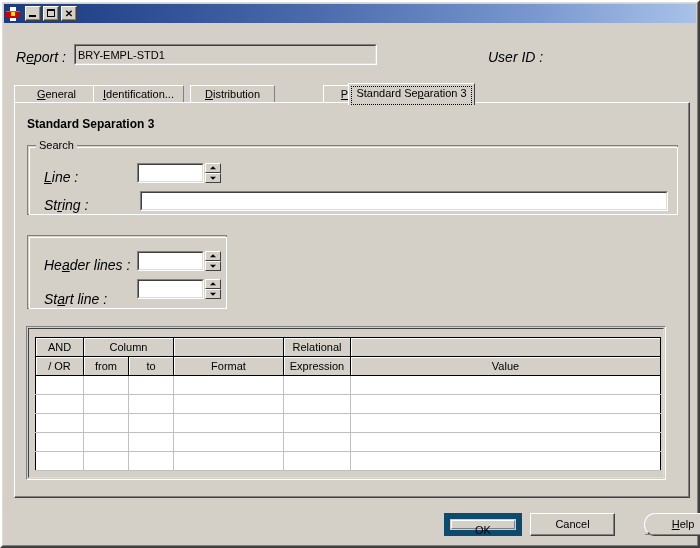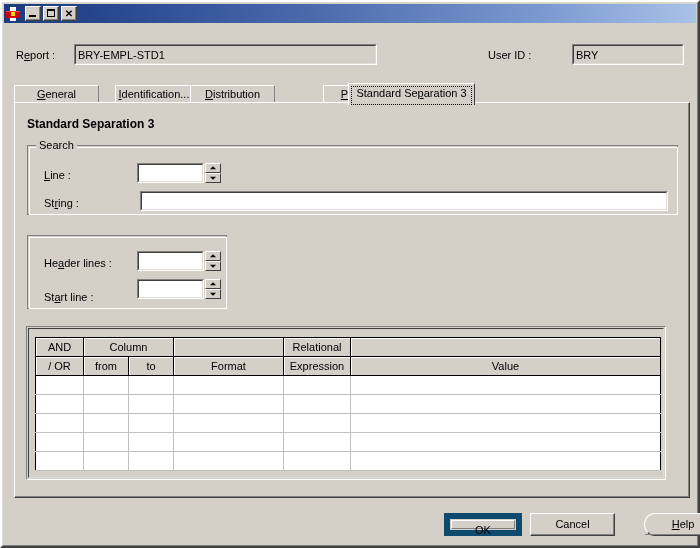--- a/index.html
+++ b/index.html
@@ -127,23 +127,24 @@
     font-size: 10px;
     font-family: "Liberation Sans", sans-serif;
     line-height: 13px;
     text-align: center;
     font-weight: bold;
   }
 
   
   .lbl {
     position: absolute;
-    font-size: 11px;
+    font-size: 14px;
     color: #000;
     white-space: nowrap;
+    font-style: italic;
   }
   u { text-decoration: underline; }
 
   .sunken {
     box-sizing: border-box;
     border-top: 1px solid #808080;
     border-left: 1px solid #808080;
     border-right: 1px solid #ffffff;
     border-bottom: 1px solid #ffffff;
     background: #ffffff;
@@ -465,27 +466,24 @@
         </div>
     </div>
   </div>
 
   <div class="lbl" style="left:14px; top:47px;">R<u>e</u>port :</div>
   <div class="sunken disabled-bg" id="report-field">
     <div class="sunken-in">BRY-EMPL-STD1</div>
   </div>
 
   <div class="lbl" style="left:486px; top:47px;">User ID :</div>
-  <div class="sunken disabled-bg" id="userid-field">
-    <div class="sunken-in">BRY</div>
-  </div>
 
   <div class="tabstrip">
     <div class="tab" style="left:0px; width:85px;"><u>G</u>eneral</div>
-    <div class="tab" style="left:101px; width:78px;"><u>I</u>dentification...</div>
+    <div class="tab" style="left:79px; width:91px;"><u>I</u>dentification...</div>
     <div class="tab" style="left:176px; width:85px;"><u>D</u>istribution</div>
     <div class="tab" style="left:261px; width:73px;margin-left:48px;"><u>P</u>rinting</div>
     <div class="tab selected" style="left:334px; width:127px;">
       Standard Se<u>p</u>aration 3
       <span class="focus-rect"></span>
     </div>
   </div>
 
   <div class="tabpanel">
     <div class="tabpanel-in"></div>

